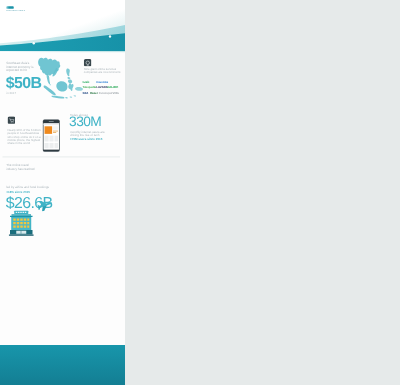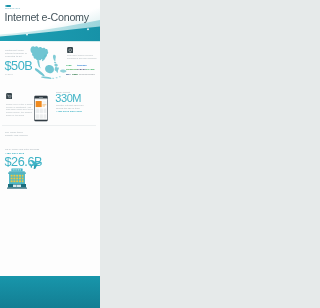--- a/index.html
+++ b/index.html
@@ -18,21 +18,21 @@
   #wave{left:0;top:20px;width:100px;height:21px;line-height:0;}
   
   .secline{left:2px;width:94px;height:1px;background:#eceff0;}
 
   
   .mt{transform-origin:0 0;white-space:nowrap;}
   .mtw{transform-origin:0 0;}
 
   #s1-lead{left:5px;top:49.4px;width:76px;font-size:8px;line-height:9.6px;color:#aab4ba;
            transform:scale(.315);font-weight:400;}
-  #s1-val{left:4.5px;top:59.4px;font-size:12.7px;color:#3fb3c6;letter-spacing:-.45px;font-weight:400;}
+  #s1-val{left:4.5px;top:59.4px;font-size:12.7px;color:#3fb3c6;letter-spacing:-.45px;font-weight:700;}
   #s1-sub{left:5px;top:73.2px;font-size:8px;color:#b6c0c5;transform:scale(.3);}
 
   #seamap{left:28px;top:43px;width:39px;height:37px;line-height:0;opacity:.95;}
 
   #ucard{left:66px;top:44px;width:30px;height:34px;}
   #uc-ico{left:0.8px;top:2.6px;line-height:0;}
   #uc-txt{left:0.6px;top:10.4px;width:104px;font-size:8px;line-height:9.2px;color:#aeb7bc;transform:scale(.285);transform-origin:0 0;}
   #uc-logos{left:0.4px;top:19.6px;width:29px;height:14px;}
   .lg{position:absolute;font-weight:700;white-space:nowrap;transform-origin:0 0;}
 
@@ -58,21 +58,20 @@
   #footer{left:0;top:276px;width:100px;height:32px;background:linear-gradient(180deg,#1896ab 0%,#137e93 100%);}
 </style>
 </head>
 <body>
 
 <div class="page">
   <div class="abs" id="hero">
     <div class="abs" id="hero-tint"></div>
     <div class="abs" id="rule"></div>
     <div class="abs" id="eyebrow">SOUTHEAST ASIA'S</div>
-    <div class="abs" id="title">Internet e-Conomy</div>
   </div>
   <div class="abs" id="wave">
     <svg width="100" height="21" viewBox="0 0 100 21" preserveAspectRatio="none">
       <defs>
         <linearGradient id="gA" x1="0" y1="0" x2="1" y2="0">
           <stop offset="0" stop-color="#bfe4e6"></stop>
             <stop offset="1" stop-color="#6cc2ce"></stop>
         </linearGradient>
         <linearGradient id="gB" x1="0" y1="0" x2="1" y2="0">
           <stop offset="0" stop-color="#1ea0b4"></stop>

